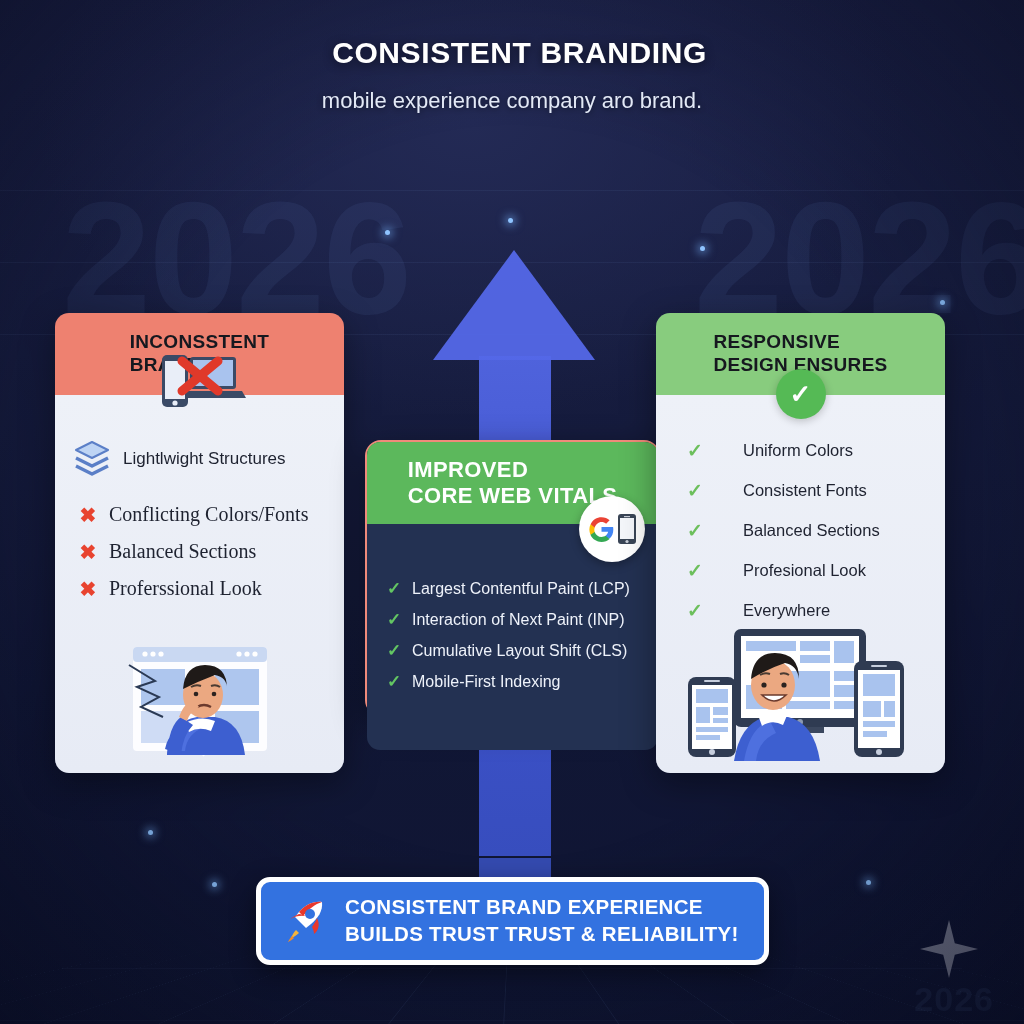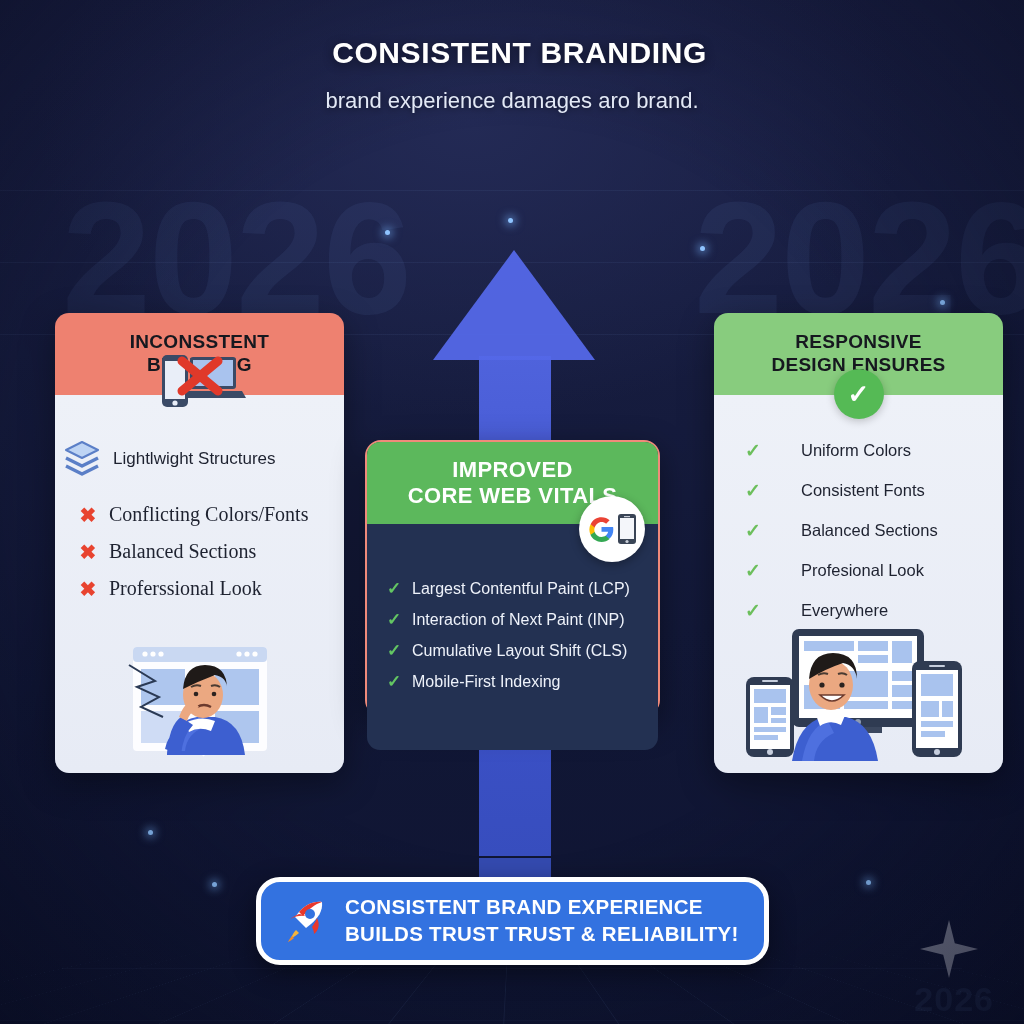--- a/index.html
+++ b/index.html
@@ -76,40 +76,40 @@
     background:linear-gradient(180deg,#5468e8 0%,#4258d8 52%,#3a52c9 100%); opacity:.93;
   }
   .arrow-foot{
     position:absolute; top:608px; left:24px; width:72px; height:48px;
     background:#3b54c6; opacity:.85;
   }
 
   
   .card{ position:absolute; border-radius:14px; overflow:visible; z-index:4; }
   .card-head{
-    border-radius:14px 14px 0 0; text-align:center; font-weight:700;
+    border-radius:14px 14px 0 0; text-align:left; font-weight:700;
     display:flex; align-items:center; justify-content:center; line-height:1.2;
   }
   .card-body{ border-radius:0 0 14px 14px; }
 
   
   #card-left{ left:55px; top:313px; width:289px; height:460px;
     box-shadow:0 10px 34px rgba(0,0,0,.38); }
   #card-left .card-head{
     height:82px; background:#ee8170; color:#16181f; font-size:19px; letter-spacing:.3px;
   }
   #card-left .card-body{
     height:378px; background:linear-gradient(180deg,#eef1f8 0%,#e7ebf5 100%);
     padding:46px 0 0 0; position:relative;
   }
   .dev-x{ position:absolute; top:-44px; left:50%; transform:translateX(-50%); width:92px; height:64px; }
   .li-row{ display:flex; align-items:center; gap:10px; padding:0 0 0 22px; margin-bottom:14px; }
   .li-txt{ font-size:20px; color:#1e2230;font-family:Liberation Serif, serif; }
   .li-x{ color:#e8432f; font-weight:700; font-size:20px; line-height:1; width:22px; text-align:center; }
-  .light-row{ display:flex; align-items:center; gap:12px; padding-left:8px; margin-bottom:26px; }
+  .light-row{ display:flex; align-items:center; gap:12px; padding-left:18px; margin-bottom:26px; }
   .light-txt{ font-size:17px; color:#1e2230; }
   .ill-left{ position:absolute; left:50%; transform:translateX(-50%); bottom:14px; width:170px; height:116px; }
 
   
   #card-center{ left:365px; top:440px; width:295px; height:276px;
     border:2px solid #f08a7a; border-radius:16px;
     box-shadow:0 10px 32px rgba(0,0,0,.42); }
   #card-center .card-head{
     height:82px; background:#5cb85c; color:#fff; font-size:22px; letter-spacing:.4px;
     border-radius:13px 13px 0 0;
@@ -121,21 +121,21 @@
   .g-badge{
     position:absolute; right:13px; top:-28px; width:66px; height:66px; border-radius:50%;
     background:#fff; display:flex; align-items:center; justify-content:center; gap:2px;
     box-shadow:0 3px 10px rgba(0,0,0,.3);
   }
   .c-row{ display:flex; align-items:center; gap:9px; margin-bottom:10px; }
   .c-txt{ font-size:16px; color:#eef2fa; }
   .ck{ color:#63c663; font-size:17px; font-weight:700; width:18px; text-align:center; }
 
   
-  #card-right{ left:714px; top:313px; width:289px; height:460px;
+  #card-right{ left:656px; top:313px; width:289px; height:460px;
     box-shadow:0 10px 34px rgba(0,0,0,.38); }
   #card-right .card-head{
     height:82px; background:#88cc7e; color:#16181f; font-size:19px; letter-spacing:.3px;
   }
   #card-right .card-body{
     height:378px; background:linear-gradient(180deg,#eef1f8 0%,#e7ebf5 100%);
     padding:44px 0 0 30px; position:relative;
   }
   .chk-badge{
     position:absolute; left:50%; transform:translateX(-50%); top:-26px;
@@ -145,21 +145,21 @@
     box-shadow:0 2px 8px rgba(0,0,0,.22);
   }
   .r-row{ display:flex; align-items:center; gap:12px; margin-bottom:17px; }
   .r-txt{ font-size:16.5px; color:#1e2230;margin-left:27px; }
   .r-ck{ color:#6cbf5c; font-size:19px; font-weight:700; width:18px; text-align:center; }
   .ill-right{ position:absolute; left:50%; transform:translateX(-50%); bottom:10px; width:238px; height:140px; }
 
   
   .banner{
     position:absolute; left:256px; top:877px; width:513px; height:88px;
-    background:#3372e0; border:5px solid #fff; border-radius:24px;
+    background:#3372e0; border:5px solid #fff; border-radius:14px;
     display:flex; align-items:center; gap:16px; padding-left:20px;
     box-shadow:0 8px 26px rgba(0,0,0,.42); z-index:6;
   }
   .banner-txt{ color:#fff; font-weight:700; font-size:20.5px; line-height:1.3; letter-spacing:.3px; }
   .rocket{ width:48px; height:48px; flex:none; }
 </style>
 </head>
 <body>
 
 <div id="bg">
@@ -179,21 +179,21 @@
   <div class="star" style="left:940px;top:300px"></div>
   <div class="sparkle"></div>
   <div class="bg-vignette"></div>
 </div>
 
 <div class="header">
   <div class="h-title">
     <div>CONSISTENT BRANDING</div>
   </div>
   <div class="h-sub">
-    <div>brand experience damages aro brand.</div>
+    <div>mobile experience company aro brand.</div>
   </div>
 </div>
 
 <div class="arrow-wrap">
   <div class="arrow-head"></div>
   <div class="arrow-shaft"></div>
   <div class="arrow-foot"></div>
 </div>
 
 <div class="card" id="card-left">

